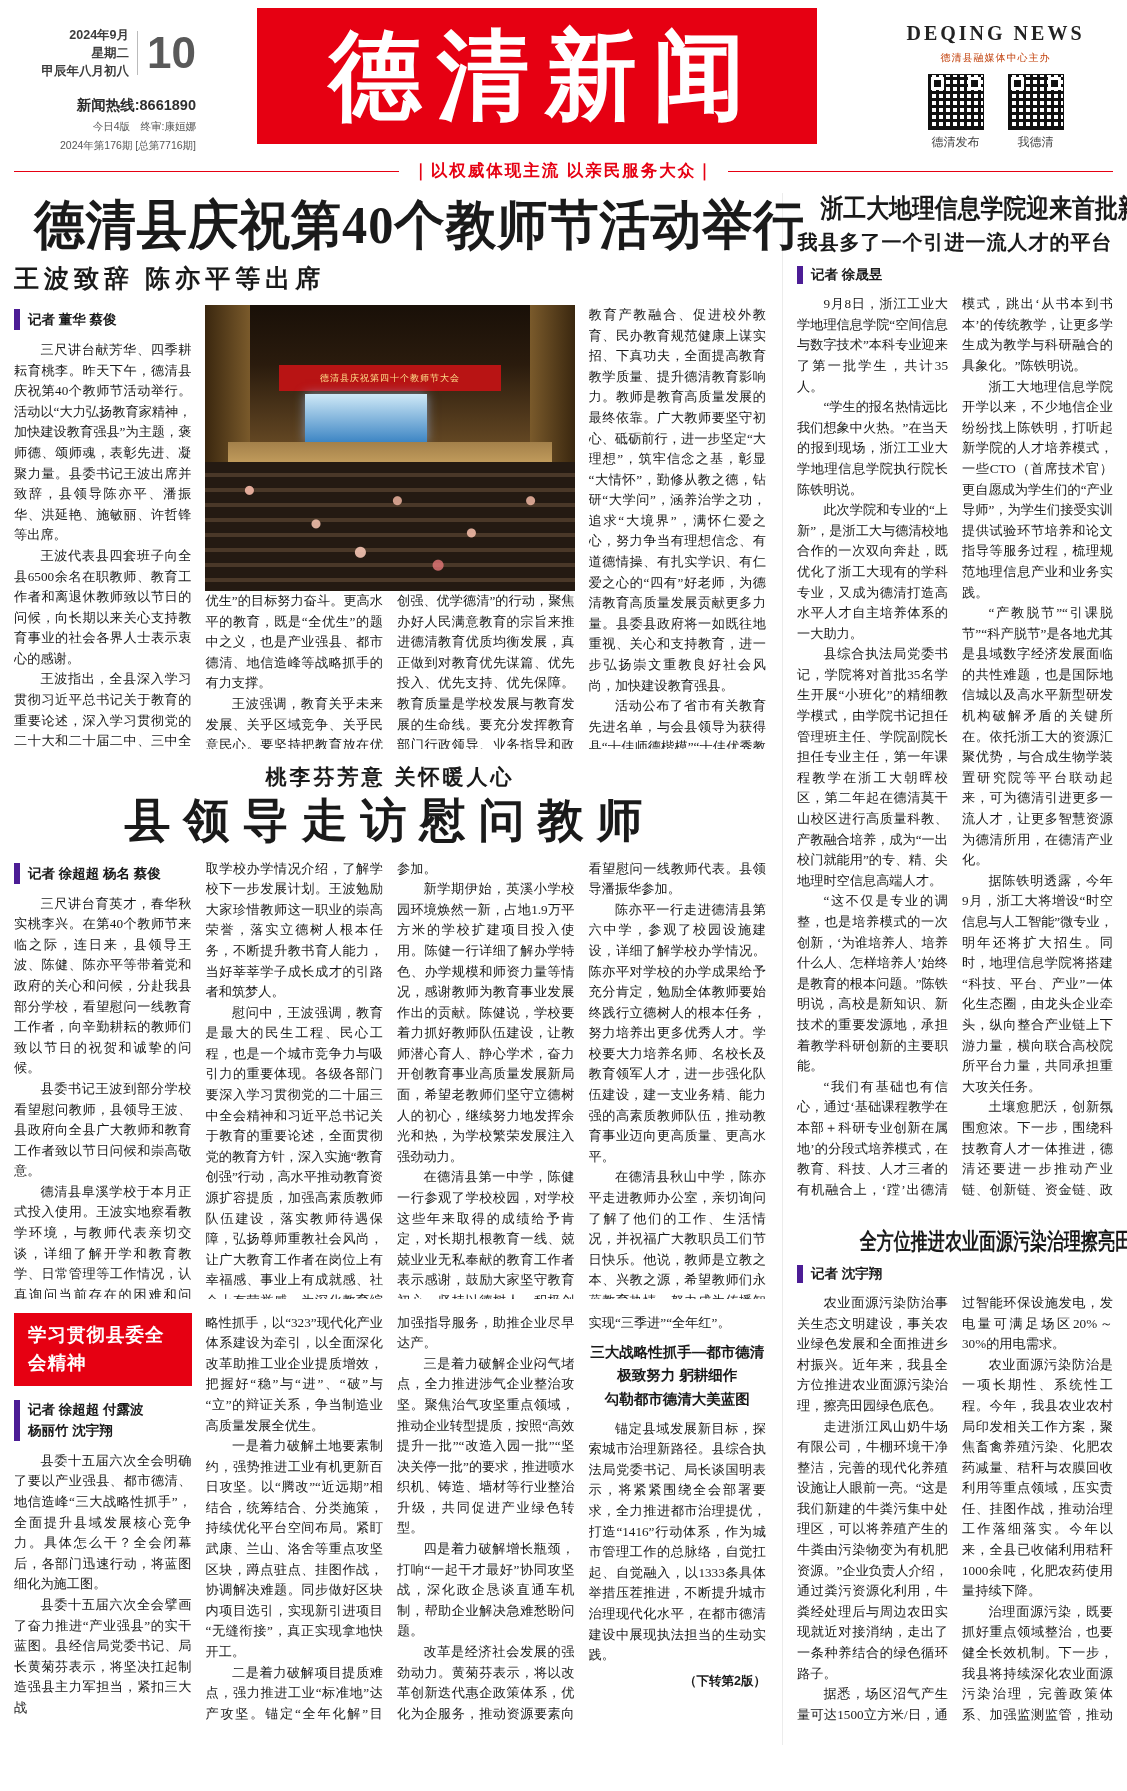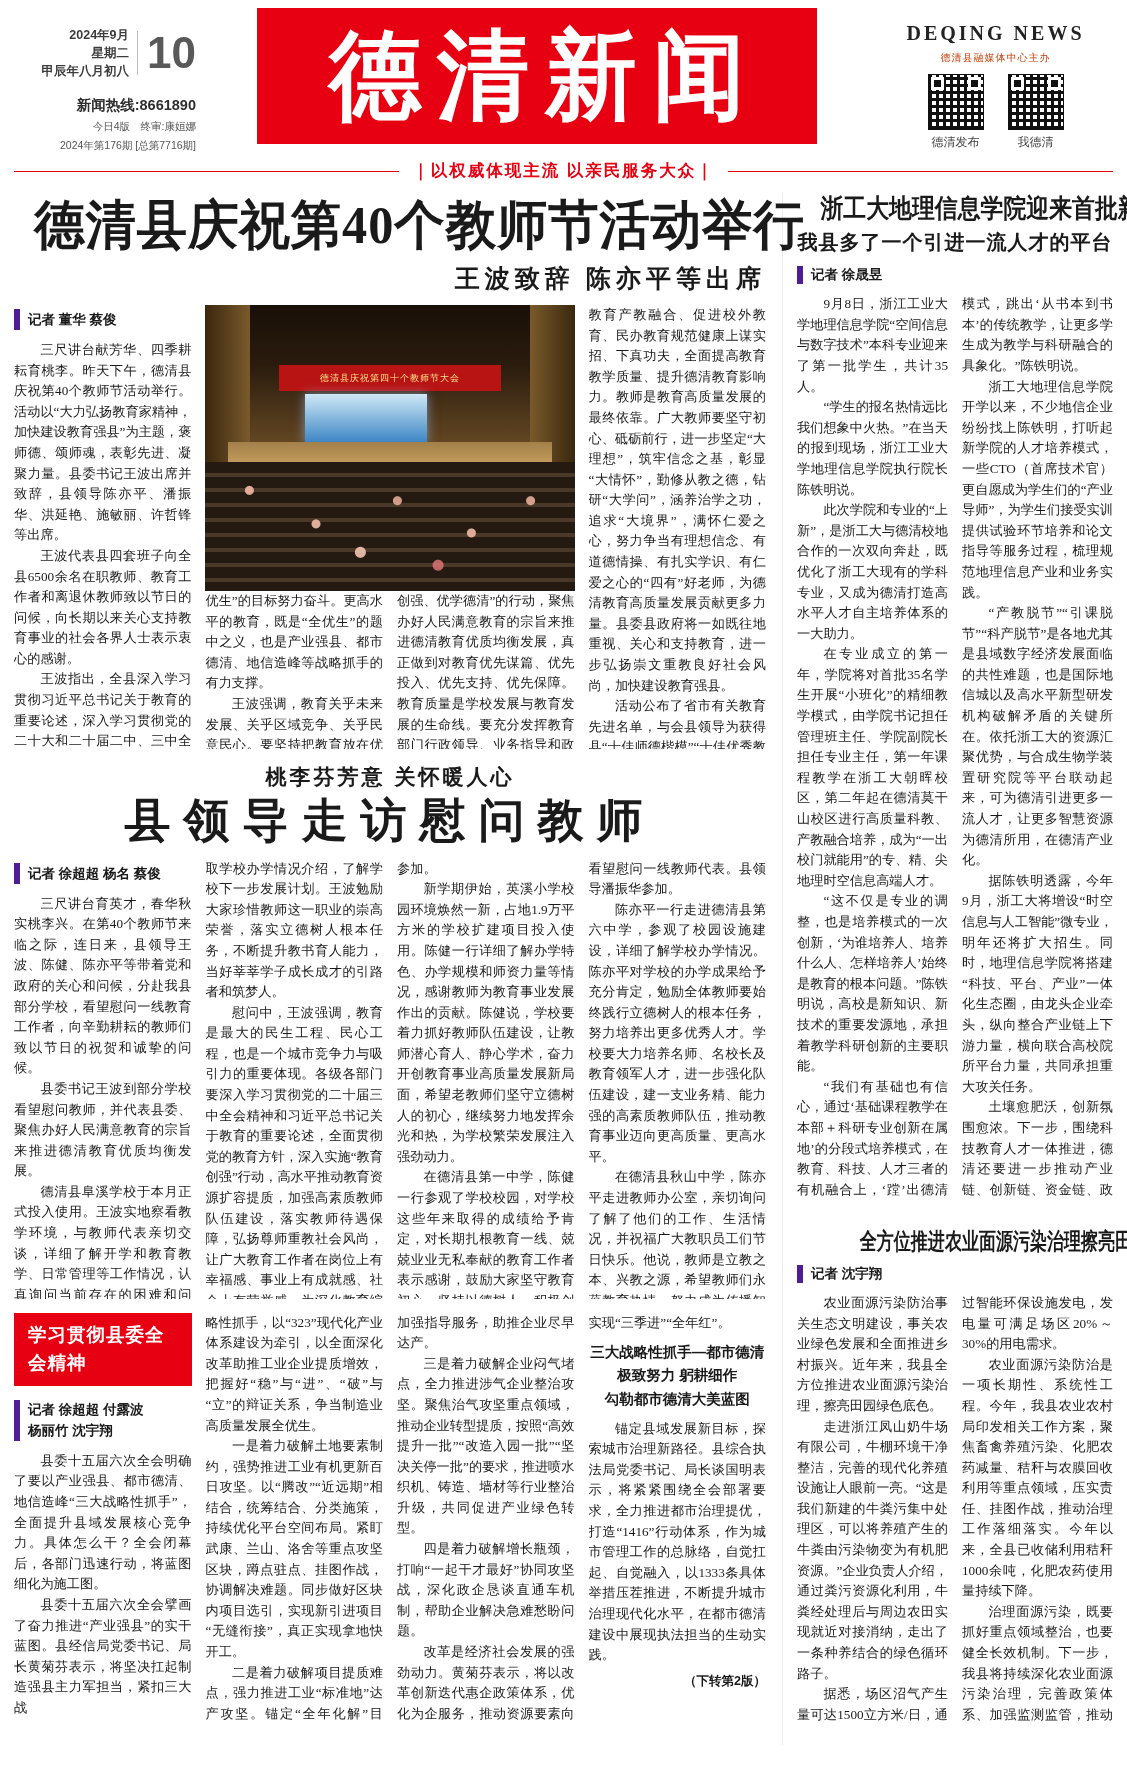--- a/index.html
+++ b/index.html
@@ -38,21 +38,21 @@
   .slogan-line { flex:1; border-top:1.5px solid #e60012; }
   .slogan-text { color:#e60012; font-weight:bold; font-size:16.5px; letter-spacing:2px; font-family:"Liberation Sans",sans-serif; }
 
   
   .main-row { display:flex; gap:16px; margin-top:10px; }
   .left-col { width:752px; flex:none; }
   .right-col { flex:1; min-width:0; border-left:1px solid #ececec; padding-left:14px; }
 
   .h1-main { text-align:center; white-space:nowrap; margin-top:2px; }
   .h1-main span { display:inline-block; font-size:53px; font-weight:900; letter-spacing:1px; transform:scaleX(0.95); transform-origin:center; line-height:1.15; }
-  .h2-sub { text-align:right; font-size:25px; font-weight:bold; letter-spacing:5px; margin-top:6px; }
+  .h2-sub { text-align:left; font-size:25px; font-weight:bold; letter-spacing:5px; margin-top:6px; }
 
   .byline { border-left:6px solid #4c1d95; padding-left:8px; font-weight:bold; font-size:13.5px; margin:4px 0 10px; font-family:"Liberation Sans",sans-serif; }
   .byline-lines p { text-indent:0 !important; text-align:left !important; line-height:1.5; }
 
   .bodytext { font-size:13.2px; line-height:1.56; }
   .bodytext p { text-indent:2em; text-align:justify; }
   .cont p:first-child { text-indent:0; }
 
   .a1-body { display:flex; gap:14px; height:444px; overflow:hidden; margin-top:10px; }
   .a1-col { flex:1; overflow:hidden; }
@@ -197,21 +197,21 @@
       </div>
 
       <div class="a2-block">
         <div class="kicker">桃李芬芳意 关怀暖人心</div>
         <div class="a2-title">县领导走访慰问教师</div>
         <div class="a2-body bodytext">
           <div>
             <div class="byline">记者 徐超超 杨名 蔡俊</div>
             <div>
                 <p>三尺讲台育英才，春华秋实桃李兴。在第40个教师节来临之际，连日来，县领导王波、陈健、陈亦平等带着党和政府的关心和问候，分赴我县部分学校，看望慰问一线教育工作者，向辛勤耕耘的教师们致以节日的祝贺和诚挚的问候。</p>
-                <p>县委书记王波到部分学校看望慰问教师，并代表县委、聚焦办好人民满意教育的宗旨来推进德清教育优质均衡发展。</p>
+                <p>县委书记王波到部分学校看望慰问教师，县领导王波、县政府向全县广大教师和教育工作者致以节日问候和崇高敬意。</p>
                 <p>德清县阜溪学校于本月正式投入使用。王波实地察看教学环境，与教师代表亲切交谈，详细了解开学和教育教学、日常管理等工作情况，认真询问当前存在的困难和问题。他说，新学校新气象。希望大家以高度的责任感和使命感，全力创特色、树品牌、建名校；在德清县实验学校，王波看望慰问教师代表，听</p>
               </div>
           </div>
           <div class="cont">
               <p>取学校办学情况介绍，了解学校下一步发展计划。王波勉励大家珍惜教师这一职业的崇高荣誉，落实立德树人根本任务，不断提升教书育人能力，当好莘莘学子成长成才的引路者和筑梦人。</p>
               <p>慰问中，王波强调，教育是最大的民生工程、民心工程，也是一个城市竞争力与吸引力的重要体现。各级各部门要深入学习贯彻党的二十届三中全会精神和习近平总书记关于教育的重要论述，全面贯彻党的教育方针，深入实施“教育创强”行动，高水平推动教育资源扩容提质，加强高素质教师队伍建设，落实教师待遇保障，弘扬尊师重教社会风尚，让广大教育工作者在岗位上有幸福感、事业上有成就感、社会上有荣誉感，为深化教育综合改革、都市德清建设提供有力支撑。</p>
             </div>
           <div class="cont">
               <p>参加。</p>
               <p>新学期伊始，英溪小学校园环境焕然一新，占地1.9万平方米的学校扩建项目投入使用。陈健一行详细了解办学特色、办学规模和师资力量等情况，感谢教师为教育事业发展作出的贡献。陈健说，学校要着力抓好教师队伍建设，让教师潜心育人、静心学术，奋力开创教育事业高质量发展新局面，希望老教师们坚守立德树人的初心，继续努力地发挥余光和热，为学校繁荣发展注入强劲动力。</p>
@@ -273,21 +273,21 @@
 
       <div class="geo-title">
         <span>浙工大地理信息学院迎来首批新生</span>
       </div>
       <div class="geo-sub">我县多了一个引进一流人才的平台</div>
       <div class="byline" style="margin-top:10px;">记者 徐晟昱</div>
       <div class="geo-body">
           <p>9月8日，浙江工业大学地理信息学院“空间信息与数字技术”本科专业迎来了第一批学生，共计35人。</p>
           <p>“学生的报名热情远比我们想象中火热。”在当天的报到现场，浙江工业大学地理信息学院执行院长陈铁明说。</p>
           <p>此次学院和专业的“上新”，是浙工大与德清校地合作的一次双向奔赴，既优化了浙工大现有的学科专业，又成为德清打造高水平人才自主培养体系的一大助力。</p>
-          <p>在专业成立的第一年，学院将对首批35名学生开展“小班化”的精细教学模式，由学院书记担任管理班主任、学院副院长担任专业主任，第一年课程教学在浙工大朝晖校区，第二年起在德清莫干山校区进行高质量科教、产教融合培养，成为“一出校门就能用”的专、精、尖地理时空信息高端人才。</p>
+          <p>县综合执法局党委书记，学院将对首批35名学生开展“小班化”的精细教学模式，由学院书记担任管理班主任、学院副院长担任专业主任，第一年课程教学在浙工大朝晖校区，第二年起在德清莫干山校区进行高质量科教、产教融合培养，成为“一出校门就能用”的专、精、尖地理时空信息高端人才。</p>
           <p>“这不仅是专业的调整，也是培养模式的一次创新，‘为谁培养人、培养什么人、怎样培养人’始终是教育的根本问题。”陈铁明说，高校是新知识、新技术的重要发源地，承担着教学科研创新的主要职能。</p>
           <p>“我们有基础也有信心，通过‘基础课程教学在本部＋科研专业创新在属地’的分段式培养模式，在教育、科技、人才三者的有机融合上，‘蹚’出德清模式，跳出‘从书本到书本’的传统教学，让更多学生成为教学与科研融合的具象化。”陈铁明说。</p>
           <p>浙工大地理信息学院开学以来，不少地信企业纷纷找上陈铁明，打听起新学院的人才培养模式，一些CTO（首席技术官）更自愿成为学生们的“产业导师”，为学生们接受实训提供试验环节培养和论文指导等服务过程，梳理规范地理信息产业和业务实践。</p>
           <p>“产教脱节”“引课脱节”“科产脱节”是各地尤其是县域数字经济发展面临的共性难题，也是国际地信城以及高水平新型研发机构破解矛盾的关键所在。依托浙工大的资源汇聚优势，与合成生物学装置研究院等平台联动起来，可为德清引进更多一流人才，让更多智慧资源为德清所用，在德清产业化。</p>
           <p>据陈铁明透露，今年9月，浙工大将增设“时空信息与人工智能”微专业，明年还将扩大招生。同时，地理信息学院将搭建“科技、平台、产业”一体化生态圈，由龙头企业牵头，纵向整合产业链上下游力量，横向联合高校院所平台力量，共同承担重大攻关任务。</p>
           <p>土壤愈肥沃，创新氛围愈浓。下一步，围绕科技教育人才一体推进，德清还要进一步推动产业链、创新链、资金链、政策链、人才链深度融合，形成更加开放、协同、高效的创新体系，向着成为全球时空信息基础设施承载地、全球地理信息产业集聚高地、全球地理信息重要创新策源地、全球地理信息国际化交流重要窗口的目标前进。</p>
         </div>
 
       <div class="ag-title">
         <span>全方位推进农业面源污染治理擦亮田园绿色底色</span>

